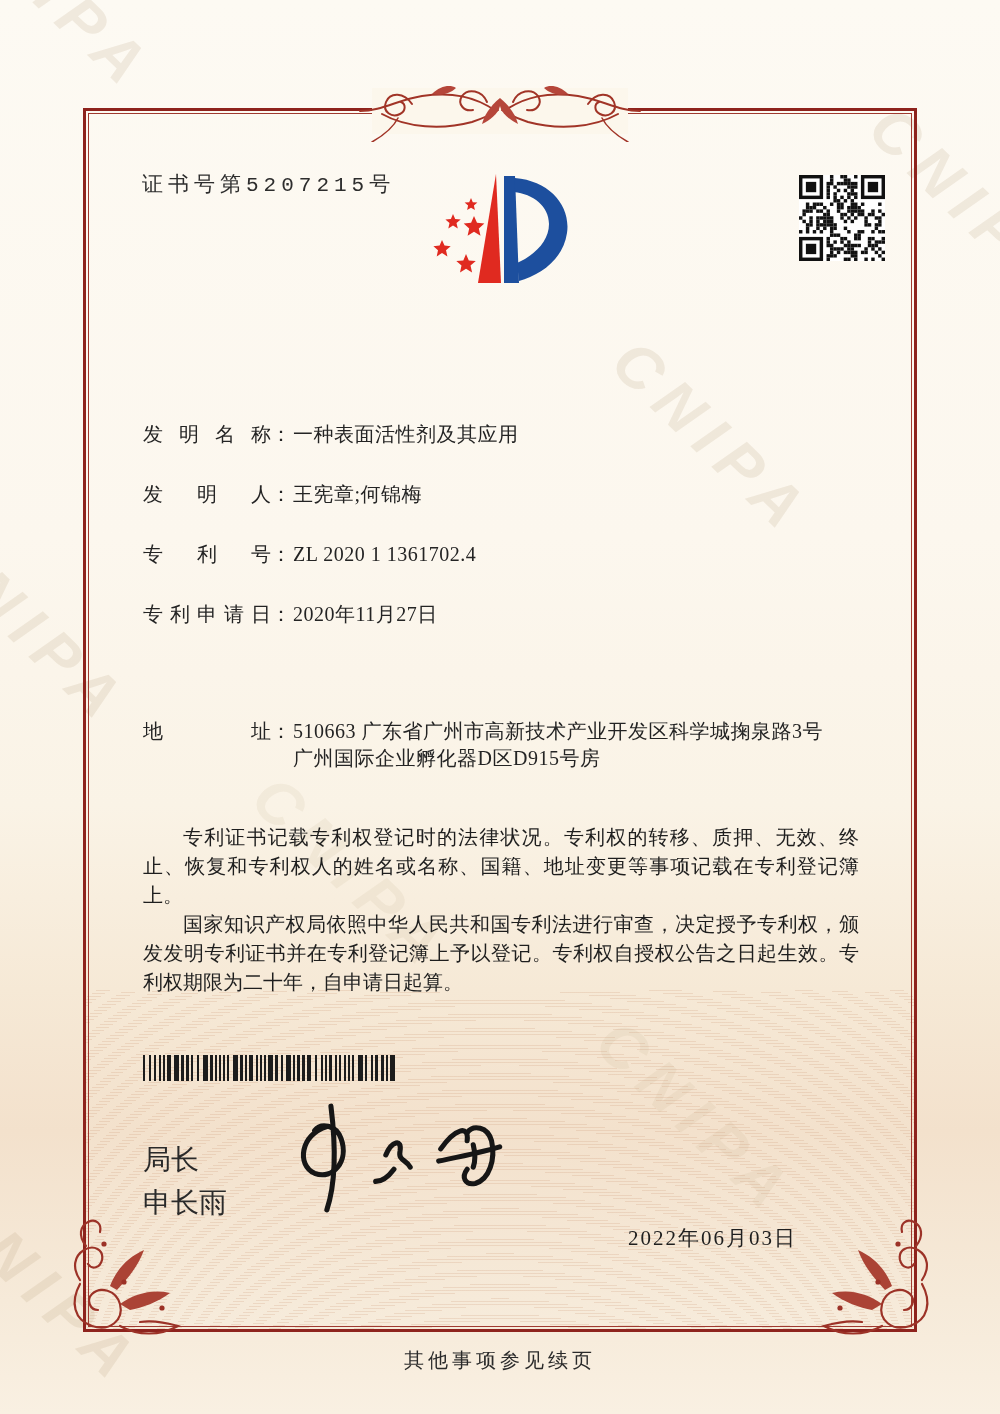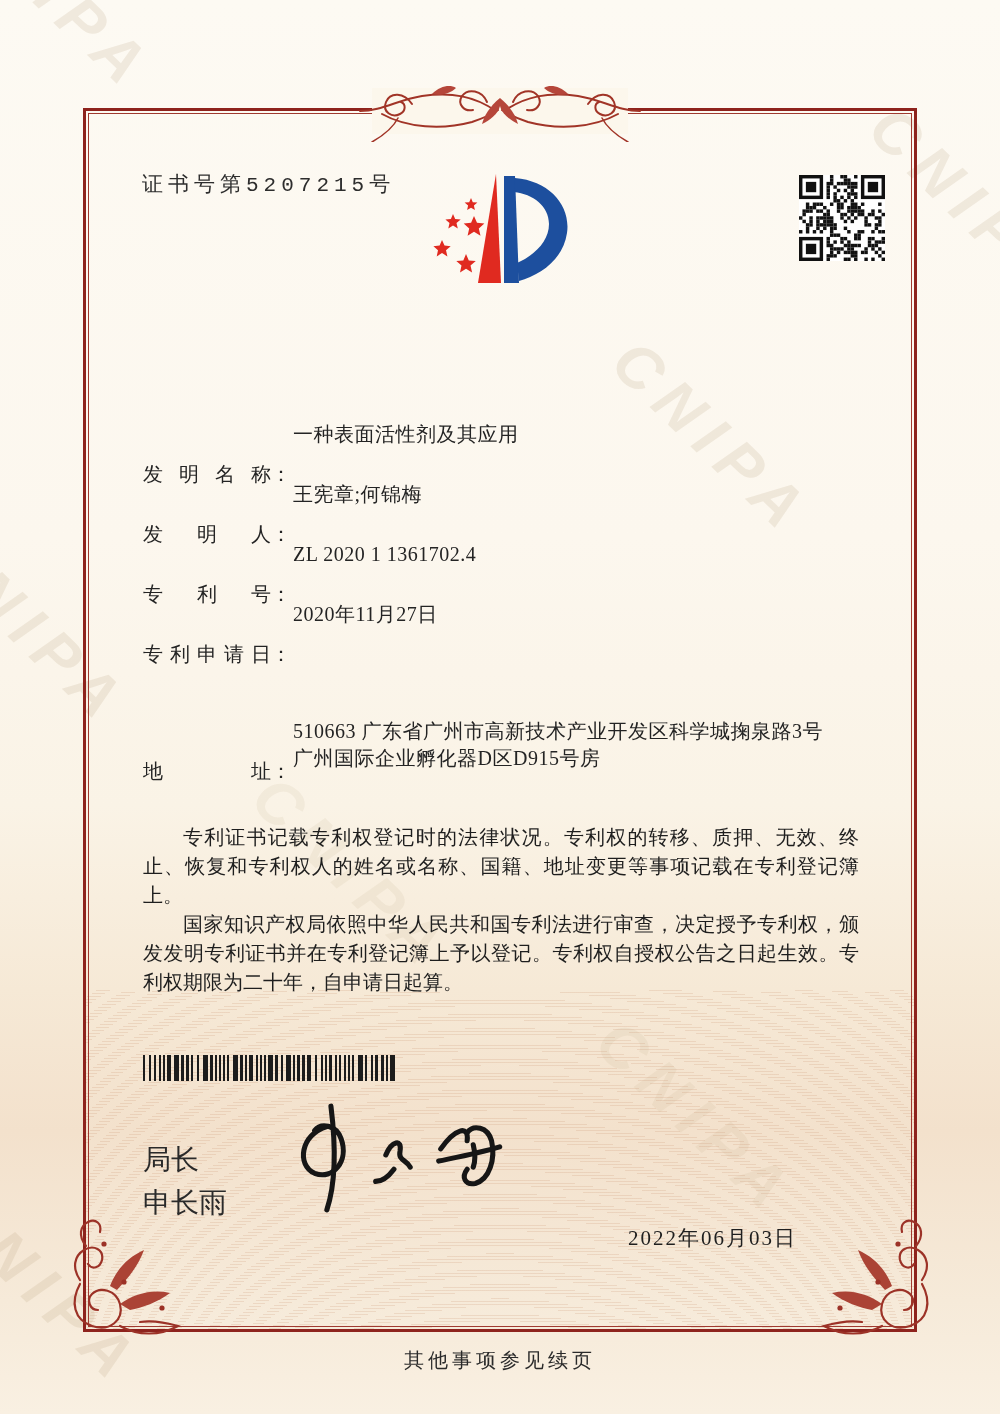--- a/index.html
+++ b/index.html
@@ -28,21 +28,21 @@
   .orn-top { position:absolute; left:352px; top:80px; z-index:3; }
   .orn-bl  { position:absolute; left:64px;  top:1184px; z-index:3; }
   .orn-br  { position:absolute; left:814px; top:1184px; transform:scaleX(-1); z-index:3; }
   .content { position:absolute; inset:0; z-index:4; }
   .cert-no { position:absolute; left:142px; top:170px; font-size:21px; letter-spacing:5px; color:#2d2d2d;font-family:Liberation Mono, monospace; }
   .logo { position:absolute; left:430px; top:168px; }
   .qr { position:absolute; left:799px; top:175px; width:86px; height:86px; }
   .title { position:absolute; left:0; right:0; top:298px; text-align:center;
     font-size:46px; font-weight:600; letter-spacing:27px; text-indent:27px; color:#1c1c1c; }
   .frow { position:absolute; left:143px; width:740px; font-size:20px; color:#242424; }
-  .flabel { display:inline-block; width:128px; text-align:justify; text-align-last:justify;margin-top:40px; }
+  .flabel { display:inline-block; width:128px; text-align:justify; text-align-last:justify; }
   .fcolon { display:inline-block; width:22px; }
   .fvalue { display:inline-block; vertical-align:top; max-width:545px; line-height:27px; letter-spacing:0.5px; }
   .grant2 { position:absolute; left:368px; top:0; white-space:nowrap; }
   .body-text { position:absolute; left:143px; top:823px; width:716px;
     font-size:20px; line-height:29px; text-align:justify; color:#1e1e1e; }
   .body-text p { text-indent:2em; }
   .barcode { position:absolute; left:143px; top:1055px; width:256px; height:26px;
     display:flex; align-items:stretch; overflow:hidden; }
   .barcode i { display:block; background:#1c1c1c; height:100%; flex:none; }
   .sig-title, .sig-name { position:absolute; left:143px;

